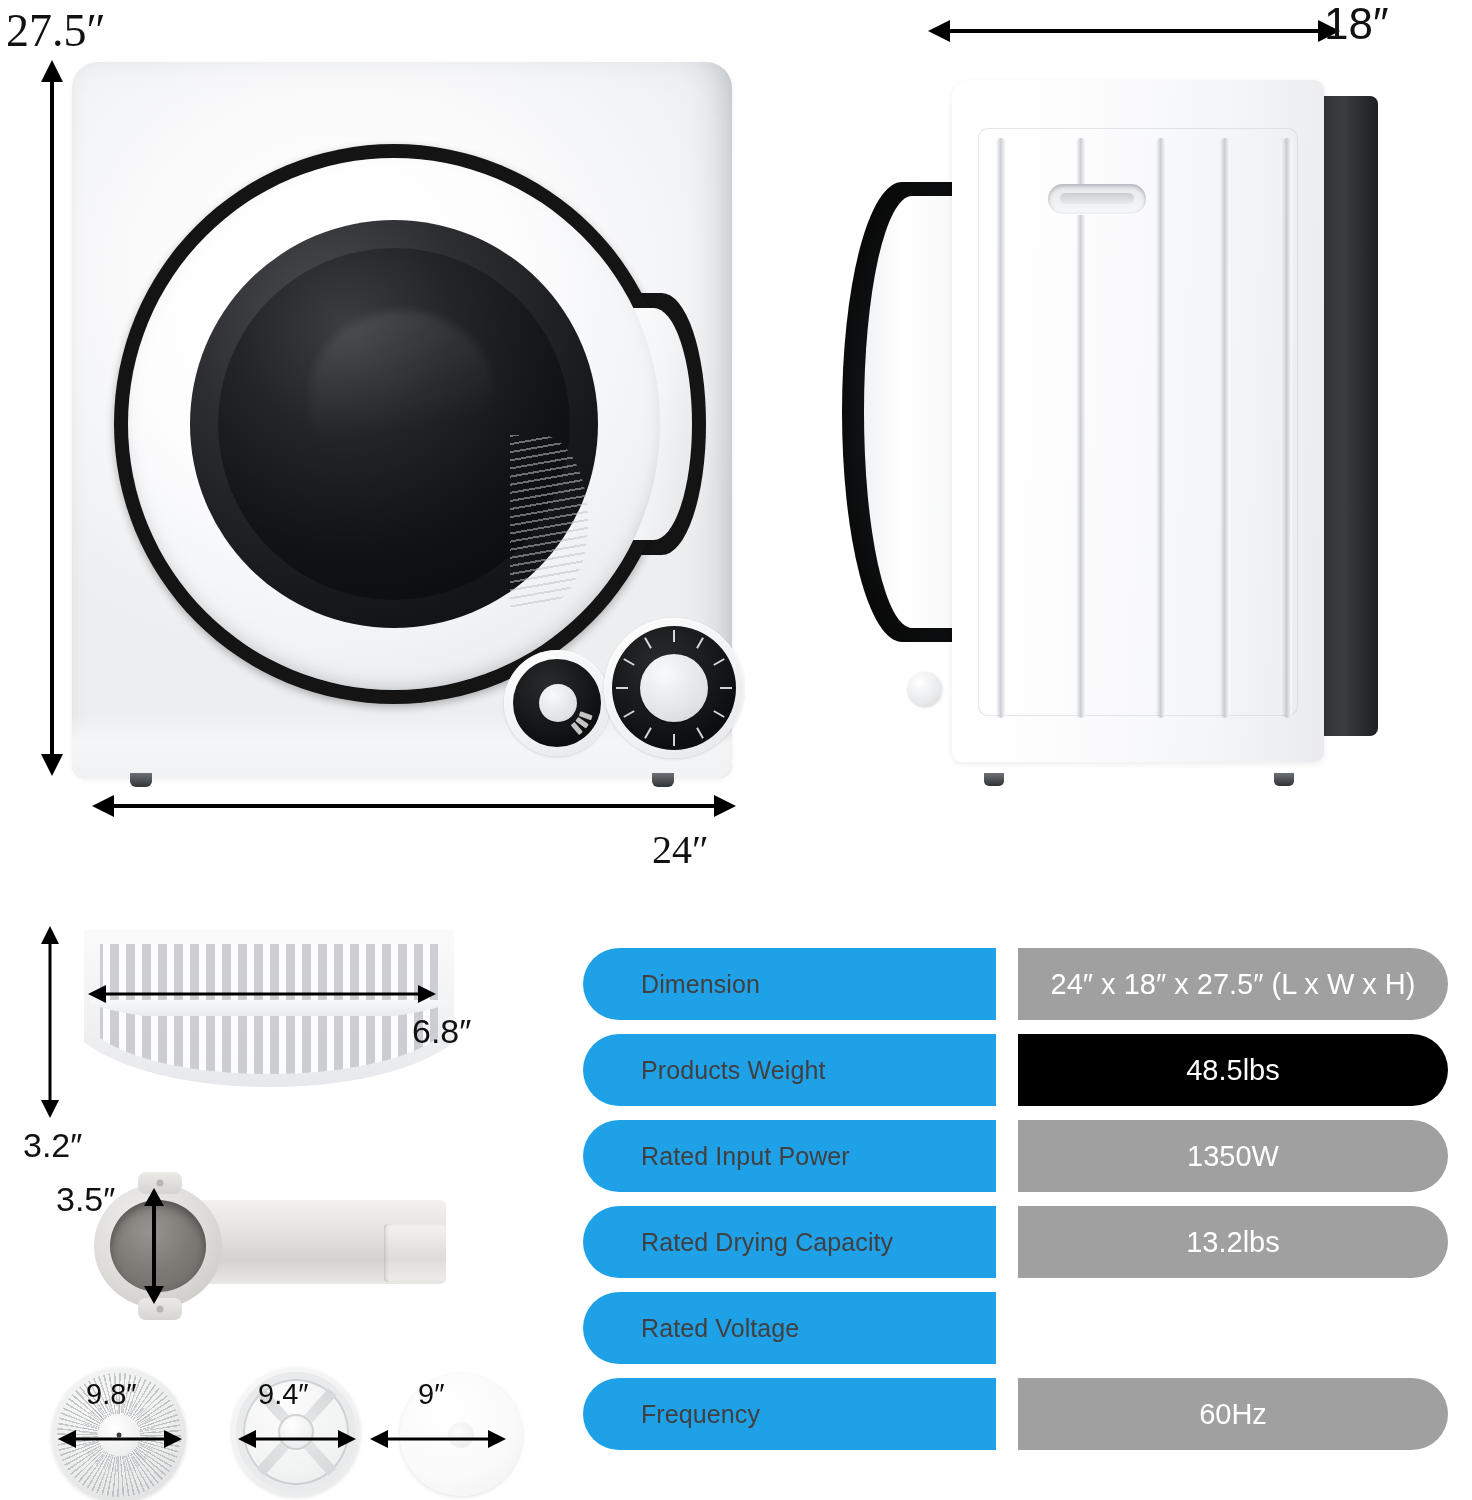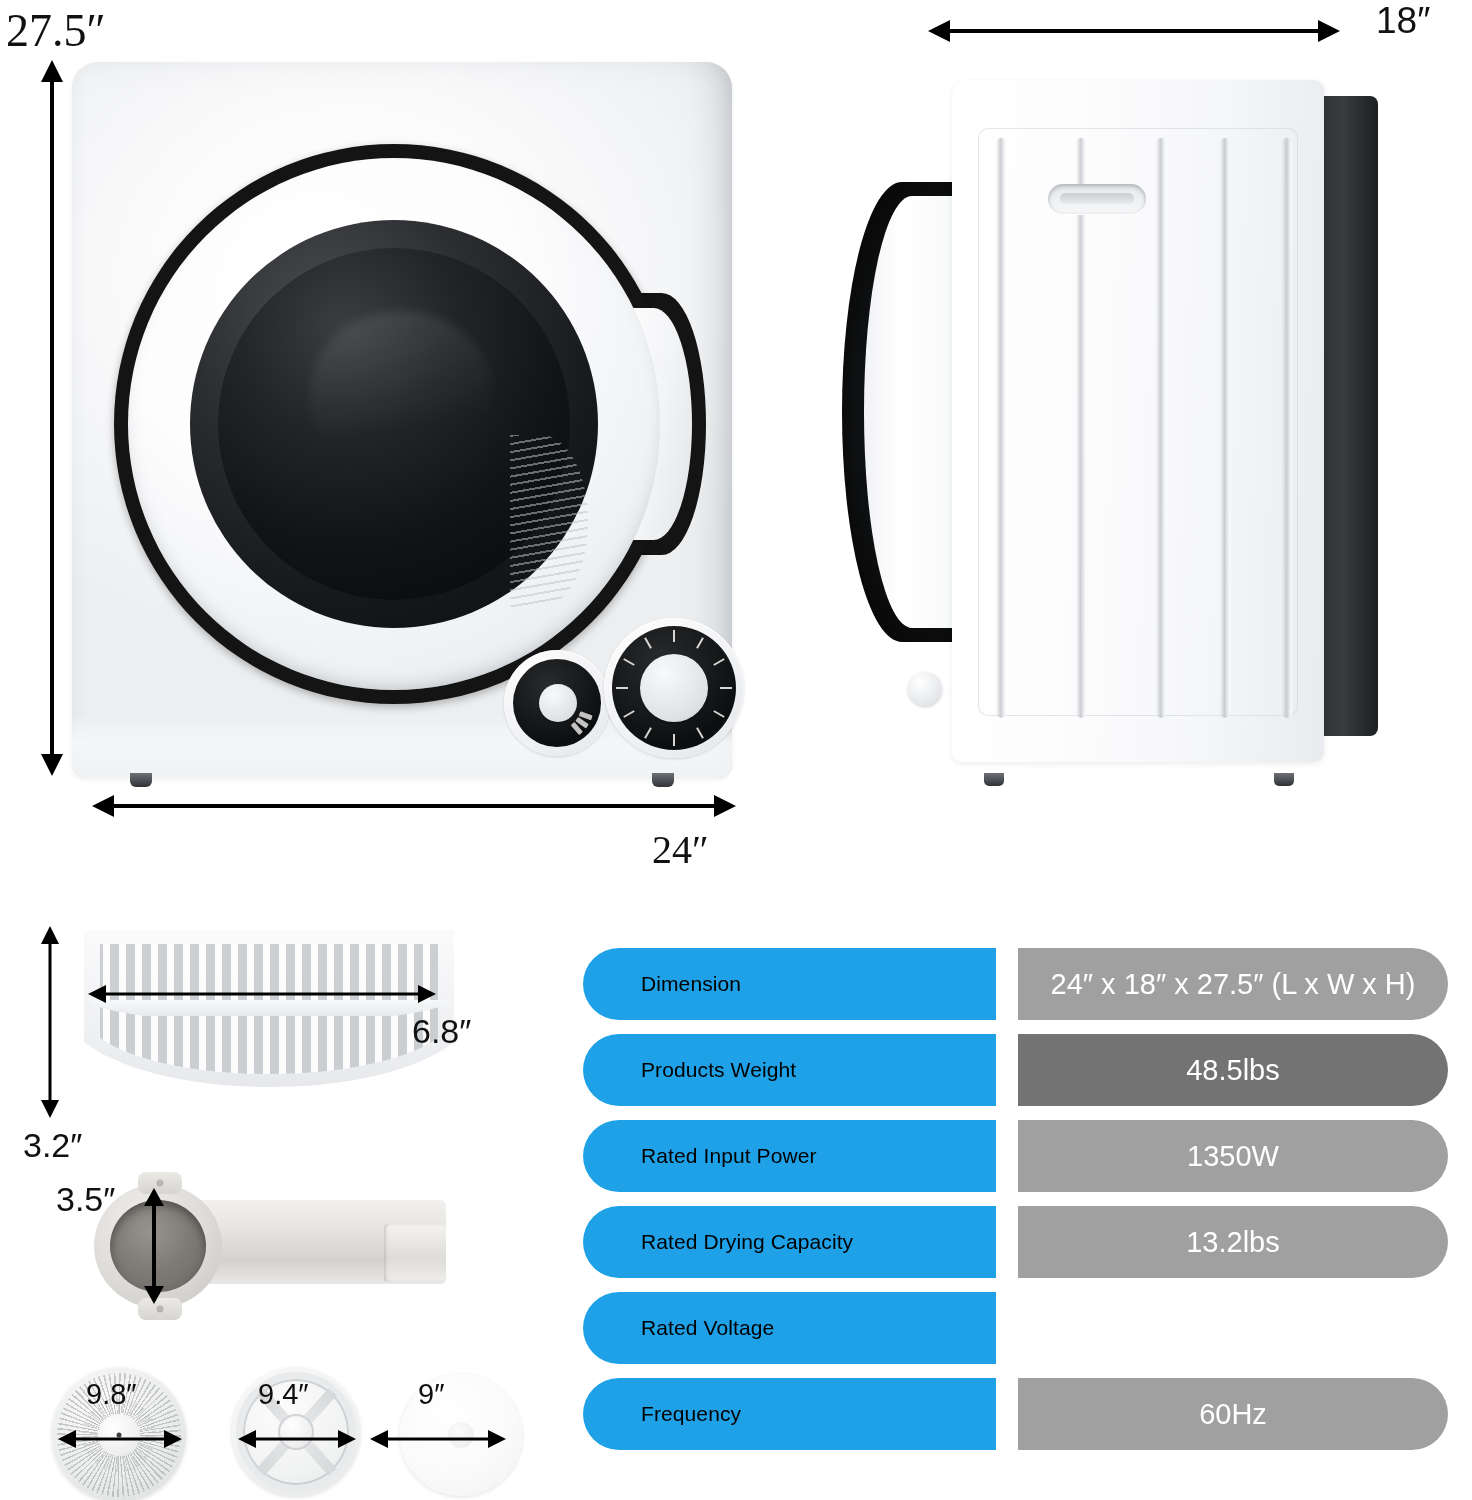--- a/index.html
+++ b/index.html
@@ -500,23 +500,23 @@
   .spec-row:last-child { margin-bottom: 0; }
   .spec-key {
     width: 413px;
     display: flex;
     align-items: center;
     border-radius: 36px 0 0 36px;
     padding-left: 58px;
     box-sizing: border-box;
   }
   .spec-key span {
-    color: #000000;
+    color: #404040;
     font-family: "Liberation Sans", sans-serif;
-    font-size: 21px;
+    font-size: 25px;
     font-weight: 400;
     letter-spacing: .1px;
     white-space: nowrap;
   }
   .spec-val {
     flex: 1;
     margin-left: 22px;
     display: flex;
     align-items: center;
     justify-content: center;
@@ -612,21 +612,21 @@
     <div class="side-knob-nub"></div>
     <div class="side-foot" style="left:86px;"></div>
     <div class="side-foot" style="right:84px;"></div>
   </div>
 
   <div class="arrow-h" style="left:928px; top:18px; width:412px; height:26px;">
     <div class="shaft" style="left:18px; right:18px;"></div>
     <div class="head left"></div>
     <div class="head right"></div>
   </div>
-  <div class="dim-label dim-sans" style="left:1376px; top:2px; font-size:37px;">18″</div>
+  <div class="dim-label dim-sans" style="left:1324px; top:2px; font-size:44px;">18″</div>
 
   <div id="lint-filter">
     <div class="filter-body"></div>
     <div class="filter-mesh"></div>
     <div class="filter-midband"></div>
   </div>
 
   <div class="arrow-h arrow-thin" style="left:88px; top:982px; width:348px; height:24px;">
     <div class="shaft" style="left:16px; right:16px;"></div>
     <div class="head left"></div>
@@ -705,21 +705,21 @@
       </div>
       <div class="spec-val" style="background: rgb(160, 160, 160);">
         <span>24″ x 18″ x 27.5″ (L x W x H)</span>
       </div>
     </div>
 
     <div class="spec-row">
       <div class="spec-key" style="background: rgb(31, 161, 232);">
         <span>Products Weight</span>
       </div>
-      <div class="spec-val" style="background: #737373;">
+      <div class="spec-val" style="background: #000000;">
         <span>48.5lbs</span>
       </div>
     </div>
 
     <div class="spec-row">
       <div class="spec-key" style="background: rgb(31, 161, 232);">
         <span>Rated Input Power</span>
       </div>
       <div class="spec-val" style="background: rgb(160, 160, 160);">
         <span>1350W</span>

